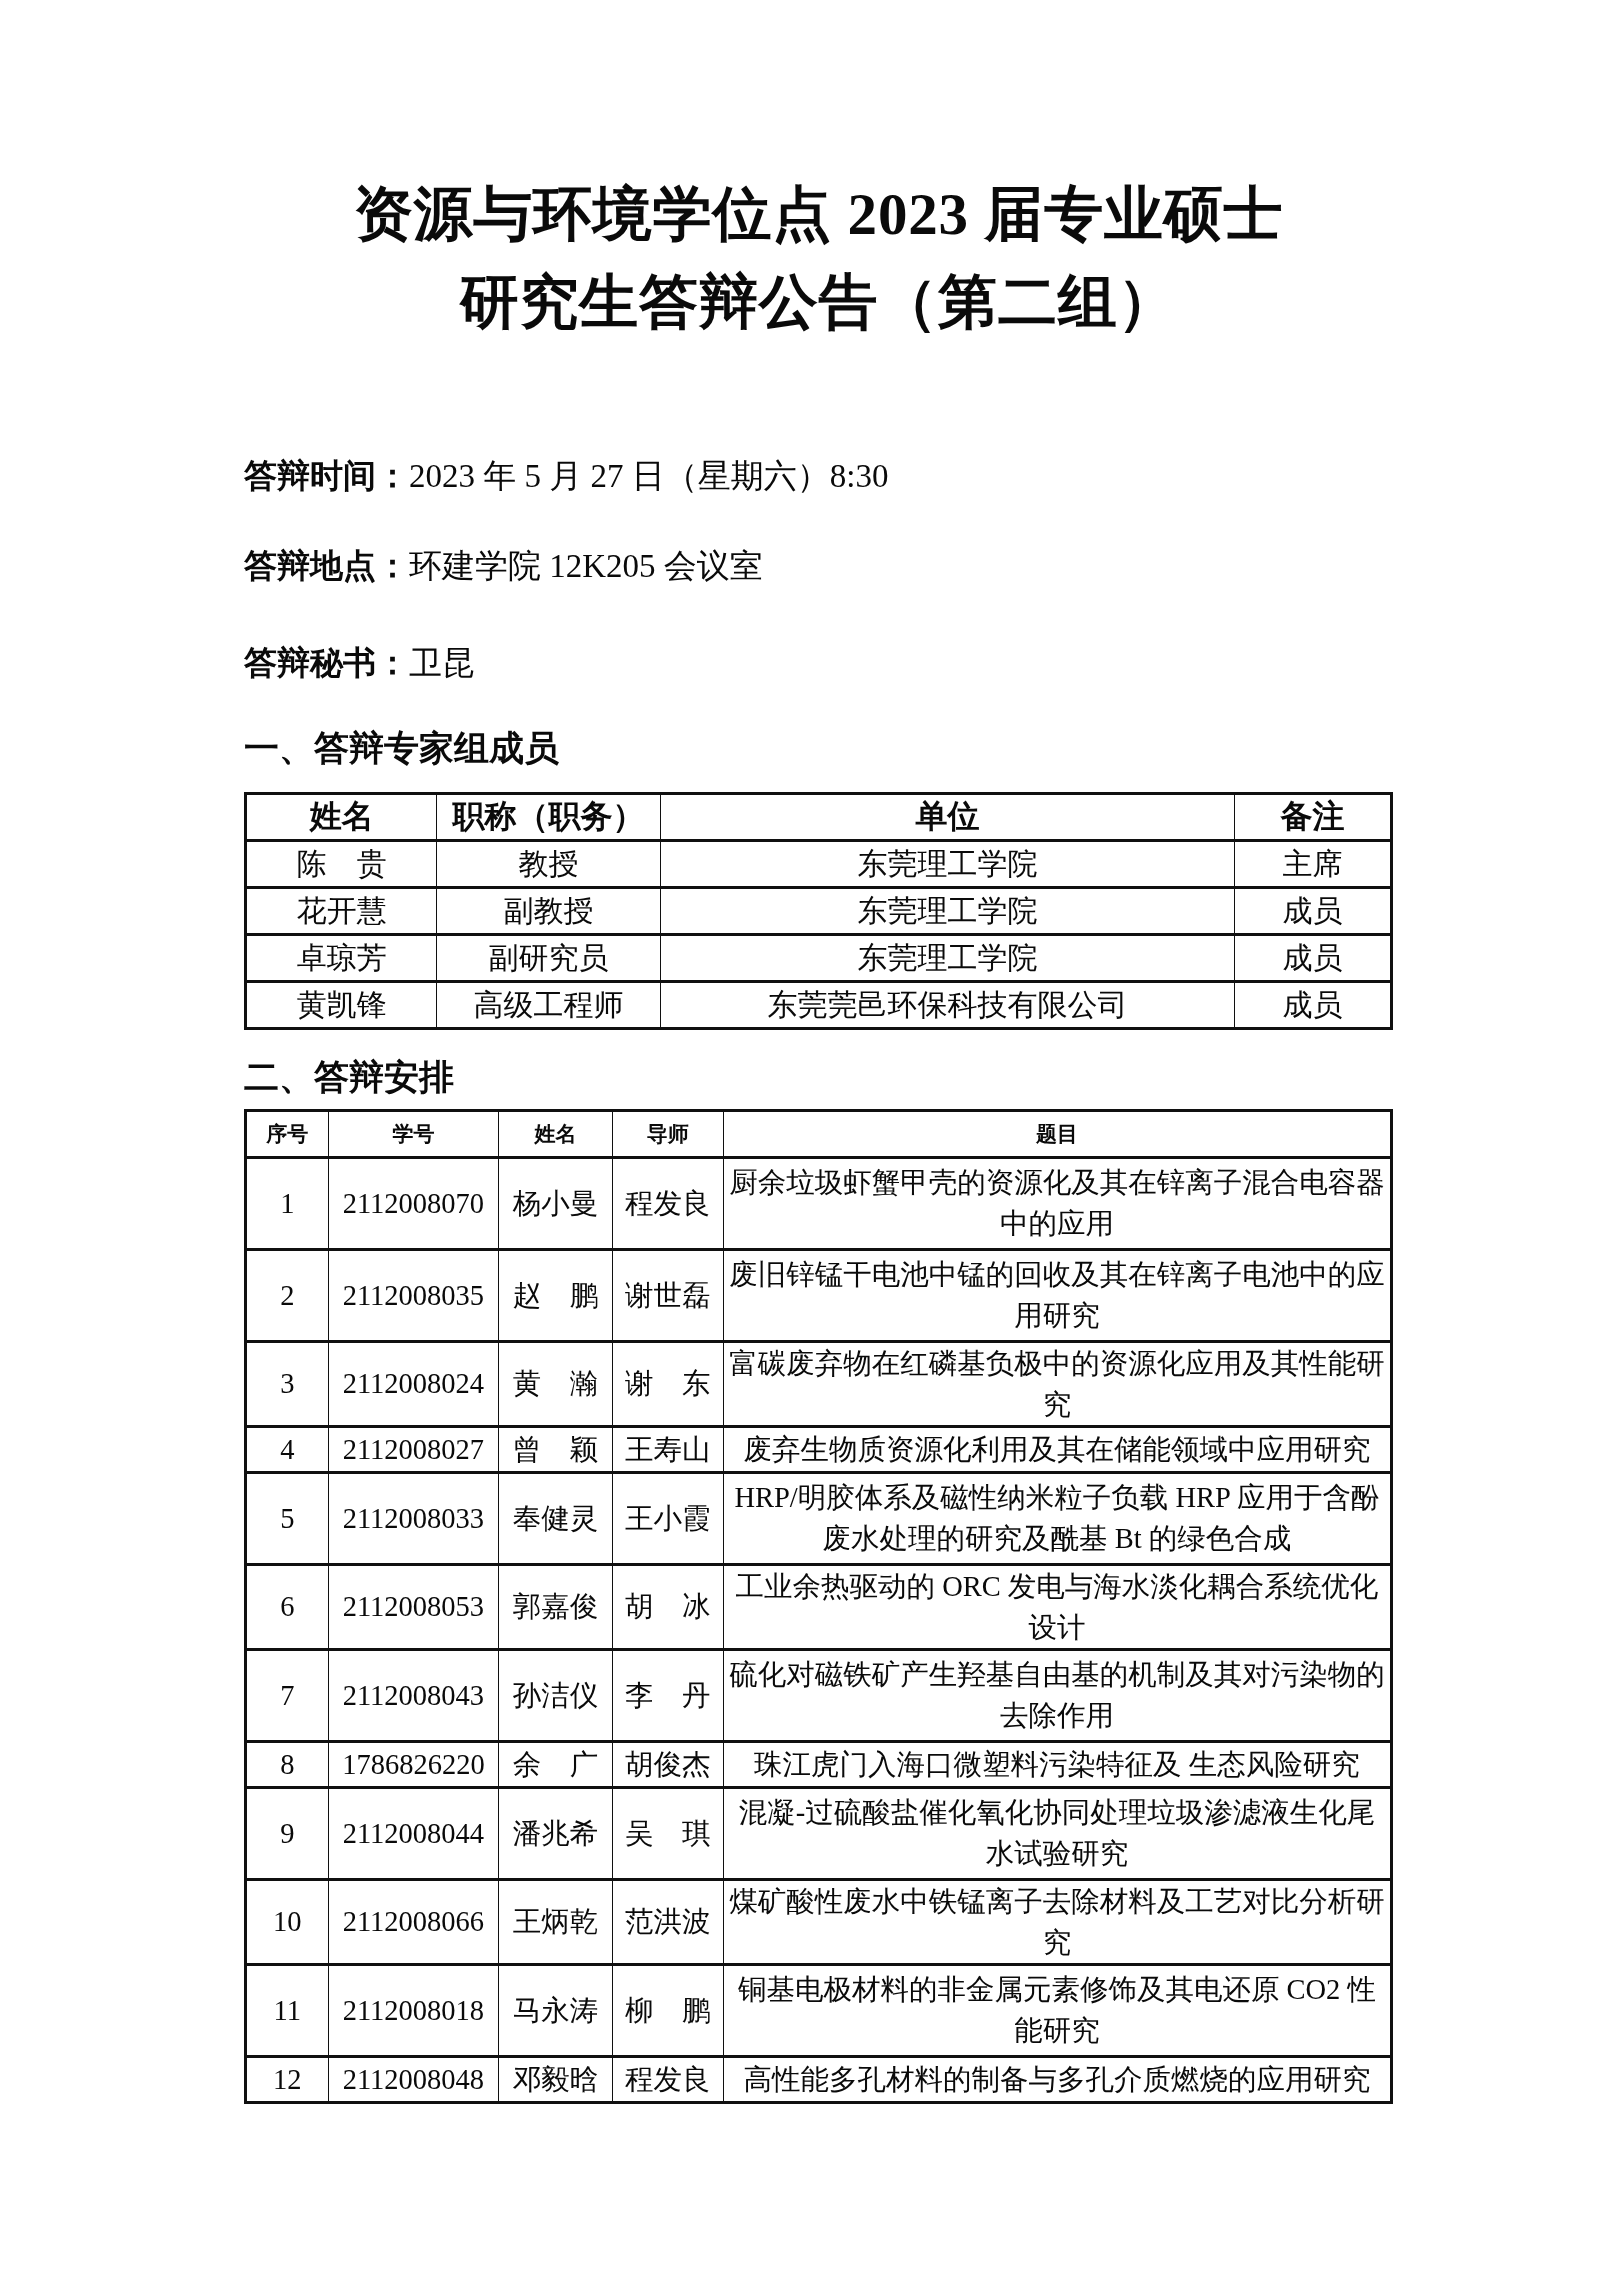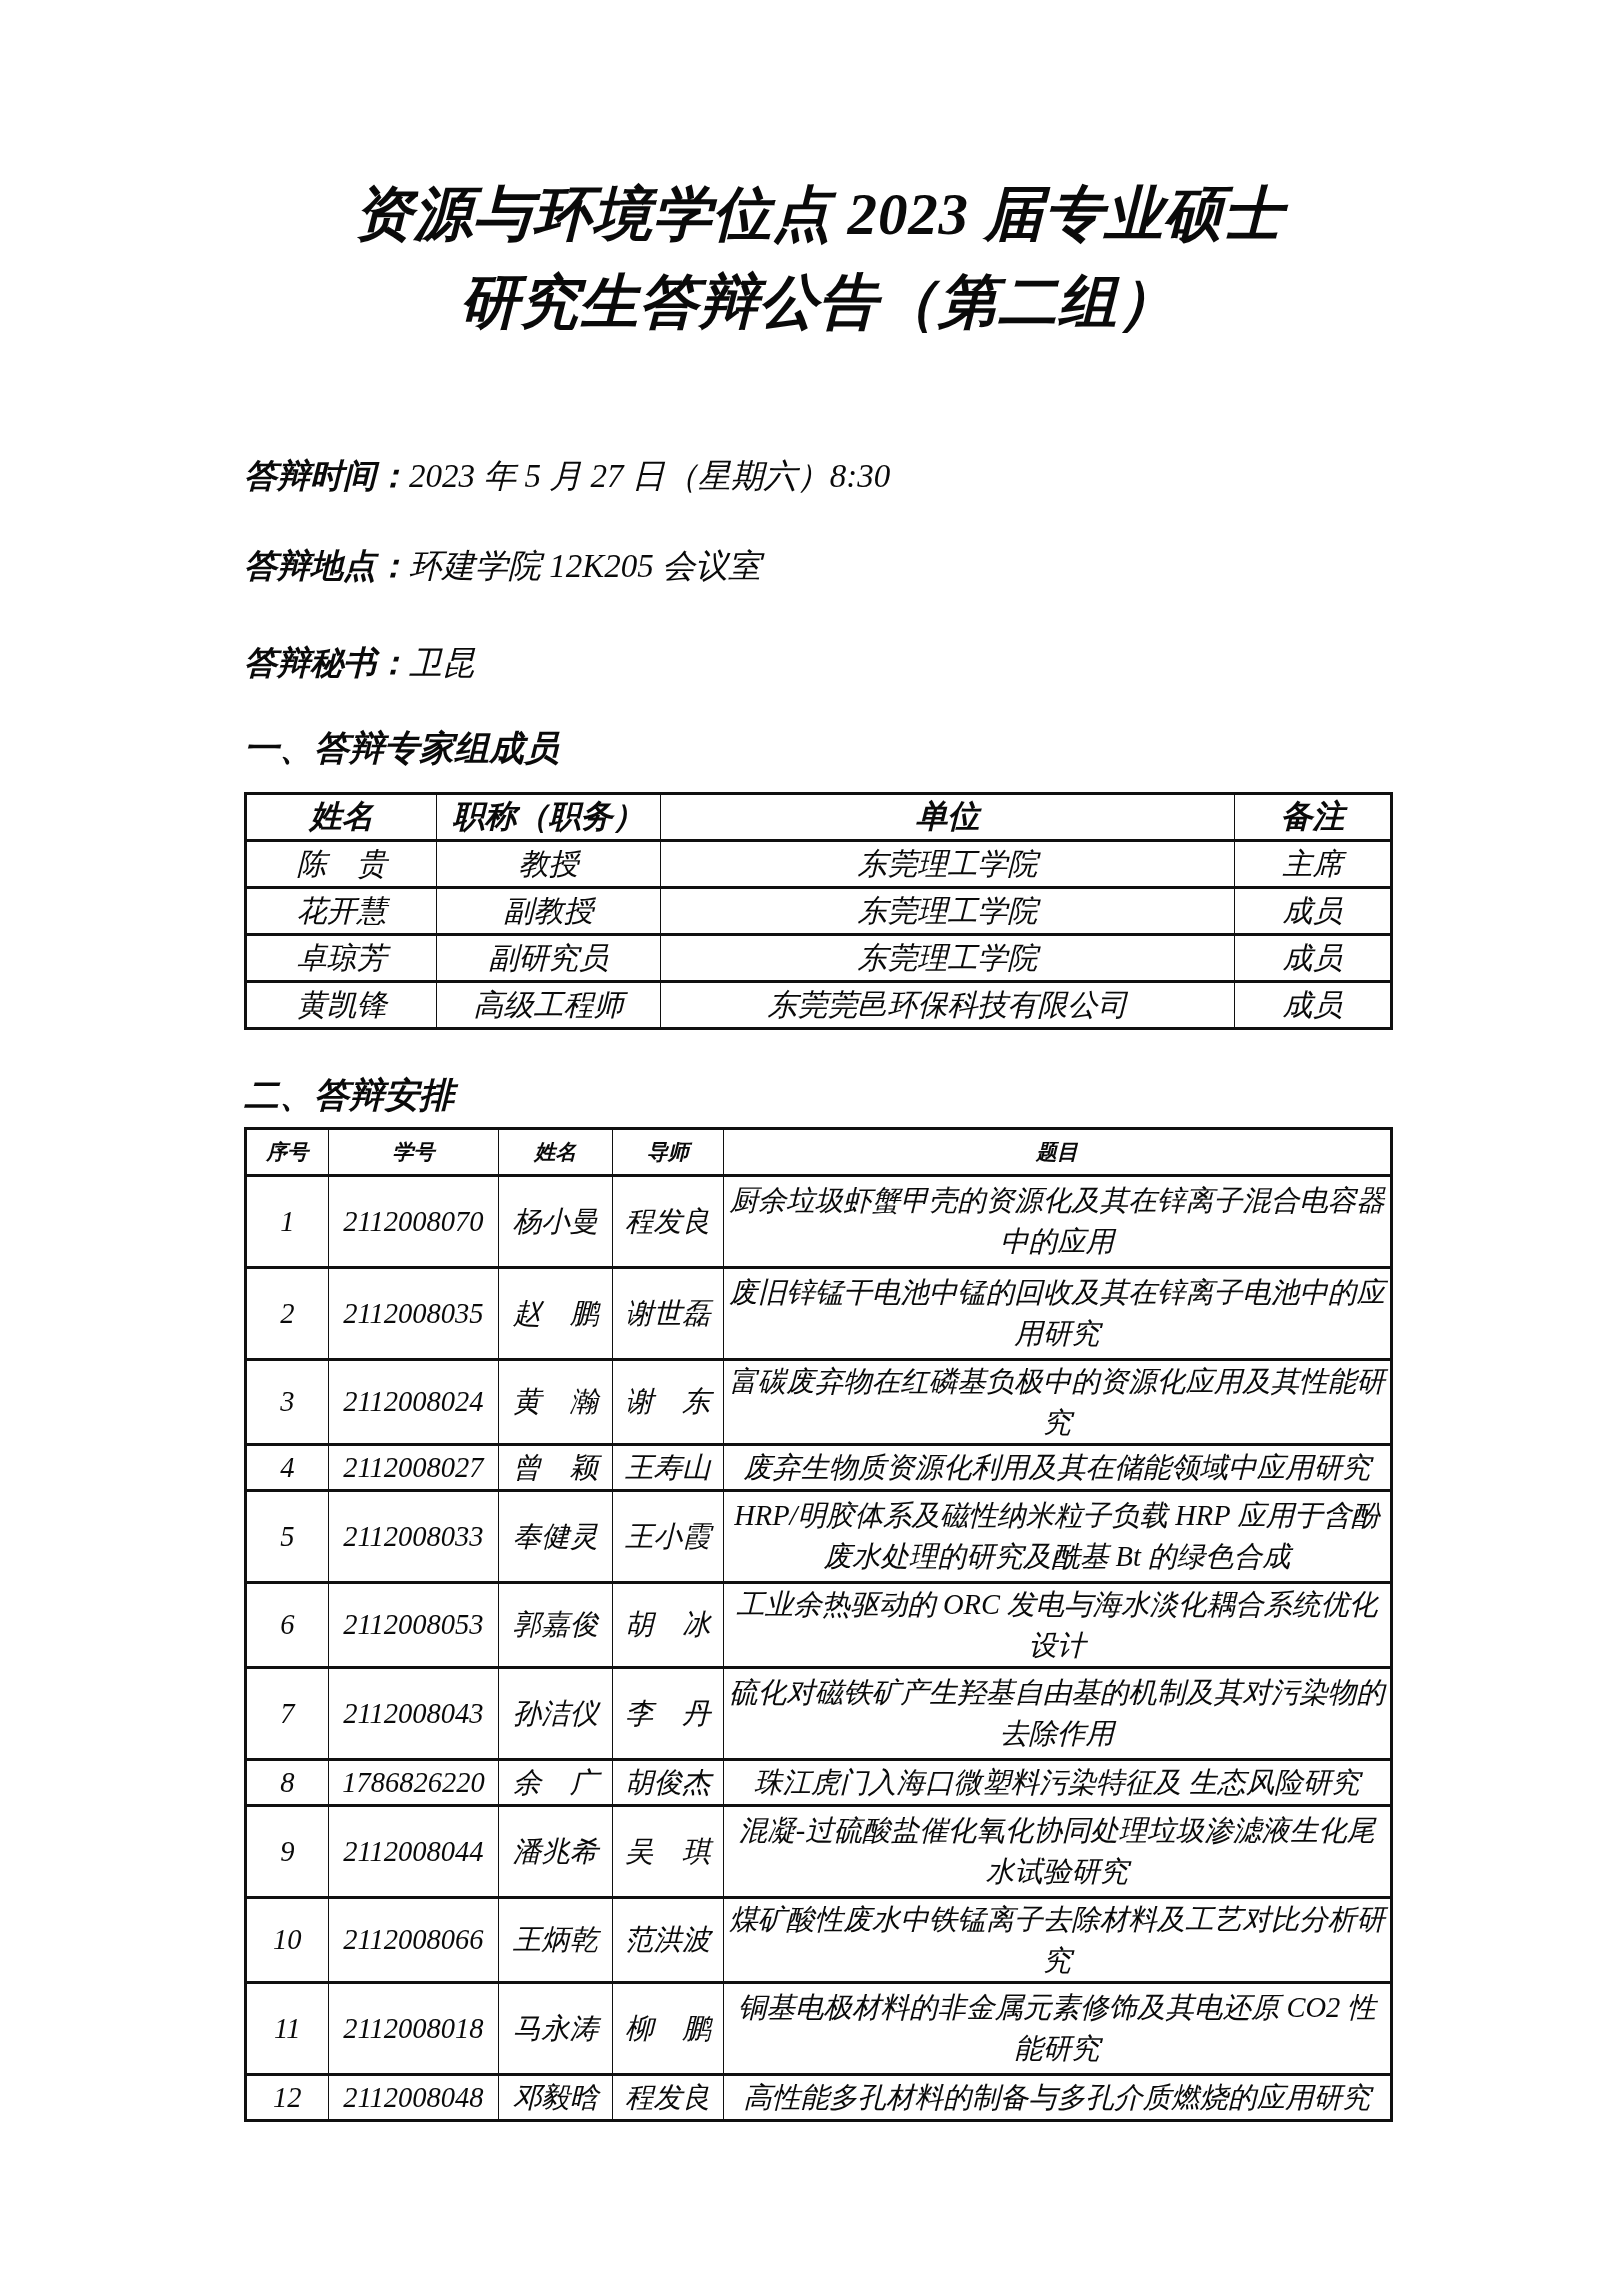--- a/index.html
+++ b/index.html
@@ -12,21 +12,20 @@
     height: 2295px;
     color: #0a0a0a;
     font-family: "Liberation Serif", "DejaVu Serif", serif;
     overflow: hidden;
   }
   .page {
     box-sizing: border-box;
     width: 1623px;
     height: 2295px;
     padding: 170px 230px 0 244px;
-    font-style: italic;
   }
   .doc-title {
     text-align: center;
     font-size: 59px;
     font-weight: bold;
     line-height: 88px;
     letter-spacing: 0.8px;
     margin-bottom: 109px;
   }
   .info-line {
@@ -38,21 +37,21 @@
   .info-value { font-weight: normal; }
   #info-time     { margin-bottom: 47px; }
   #info-place    { margin-bottom: 54px; }
   #info-secretary{ margin-bottom: 42px; }
   .section-heading {
     font-size: 35px;
     font-weight: bold;
     line-height: 43px;
   }
   #heading-1 { margin-bottom: 22px; }
-  #heading-2 { margin-top: 44px; margin-bottom: 9.5px; }
+  #heading-2 { margin-top: 26px; margin-bottom: 9.5px; }
   table {
     border-collapse: collapse;
     table-layout: fixed;
     width: 100%;
     border: 3.2px solid #101010;
   }
   th, td {
     border-left: 1.6px solid #101010;
     border-right: 1.6px solid #101010;
     border-top: 3.2px solid #101010;

